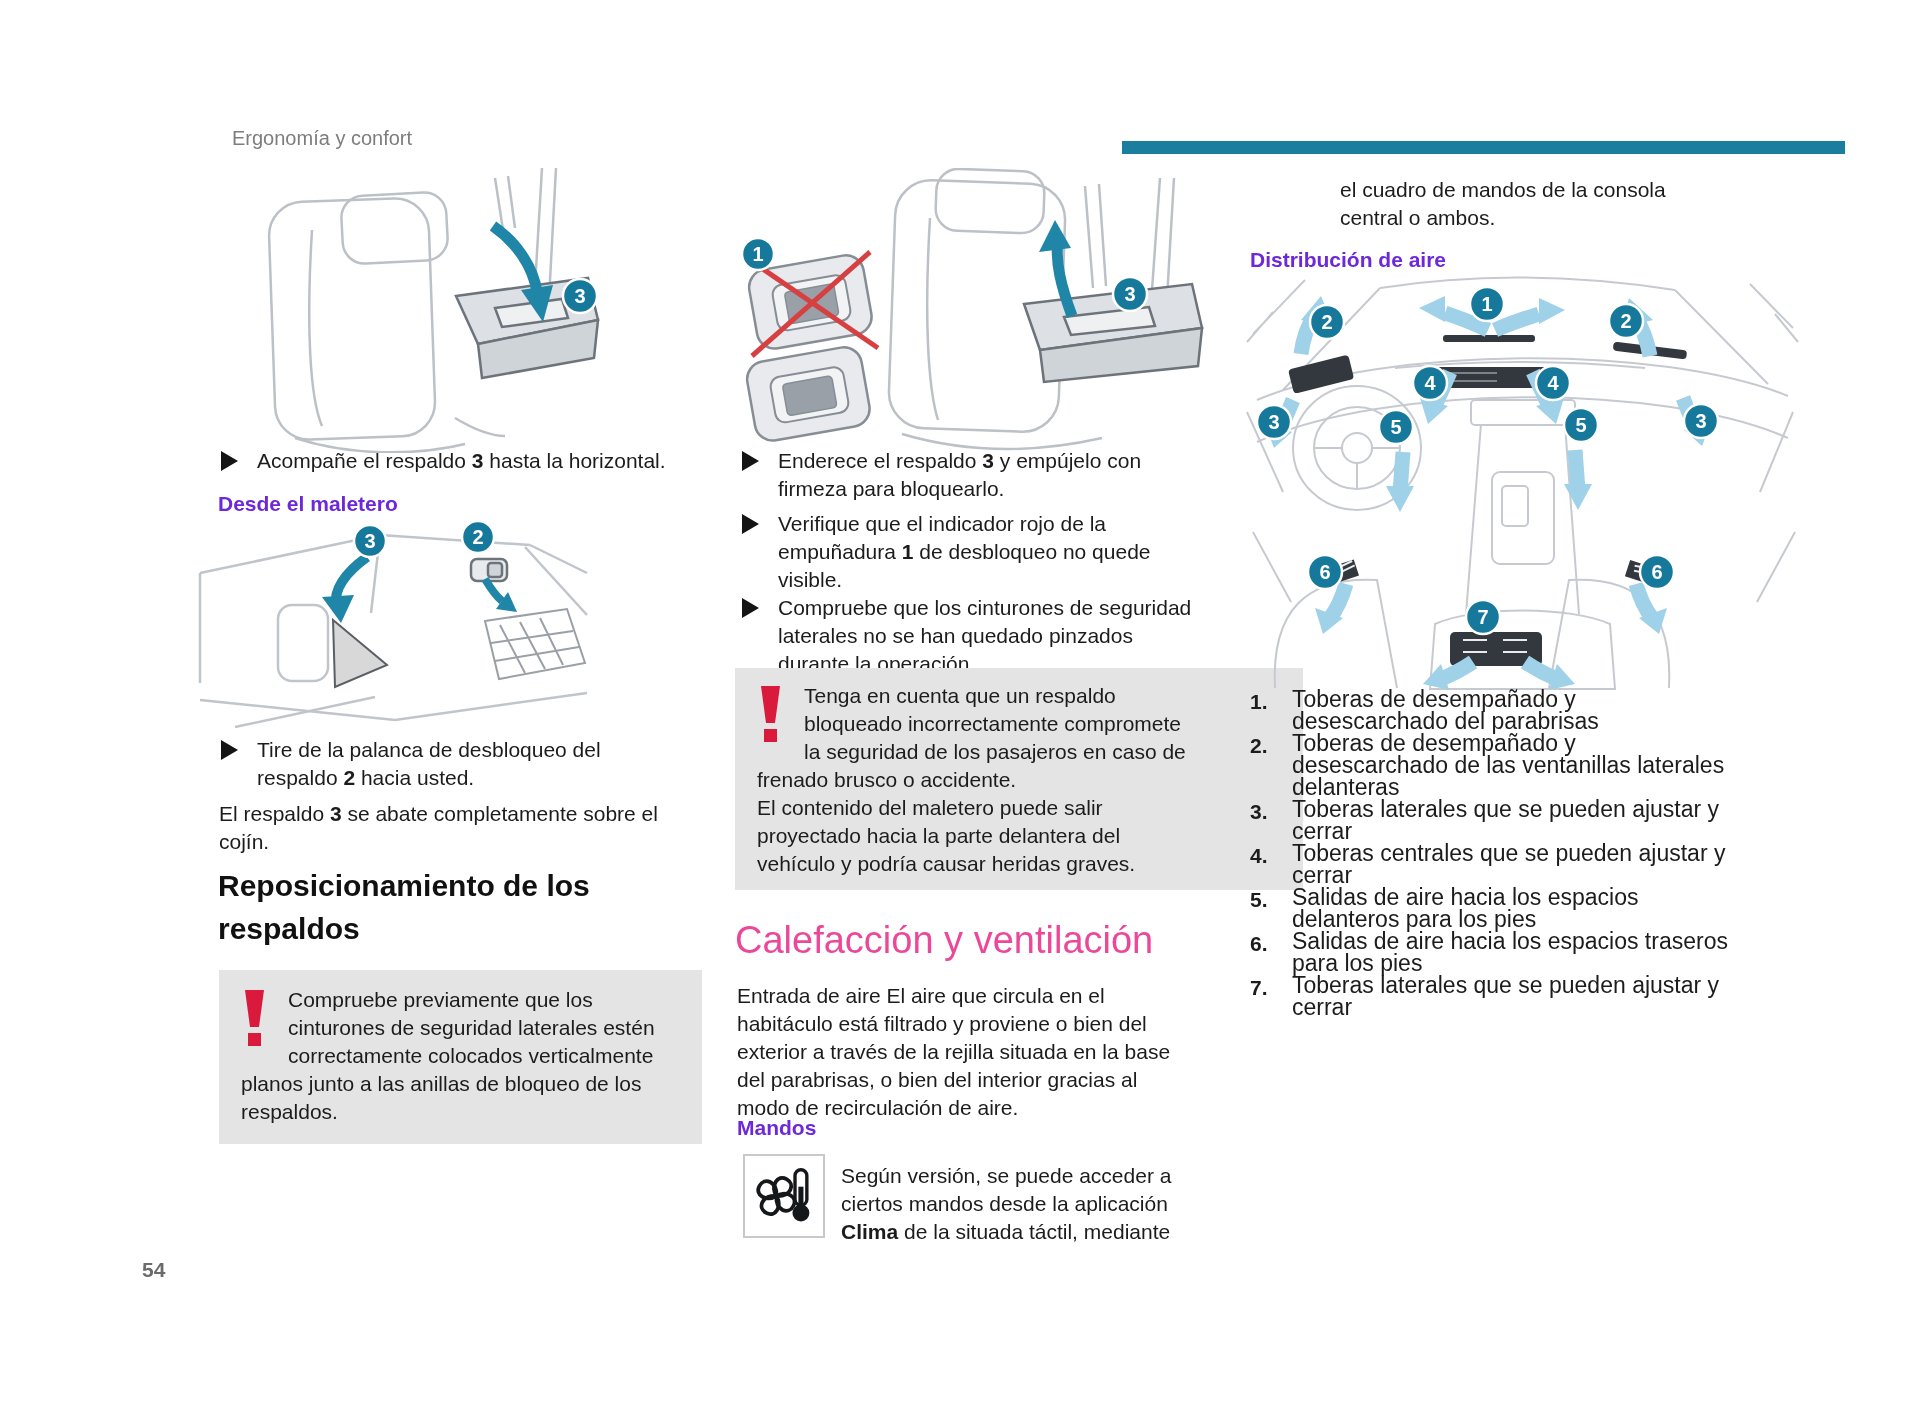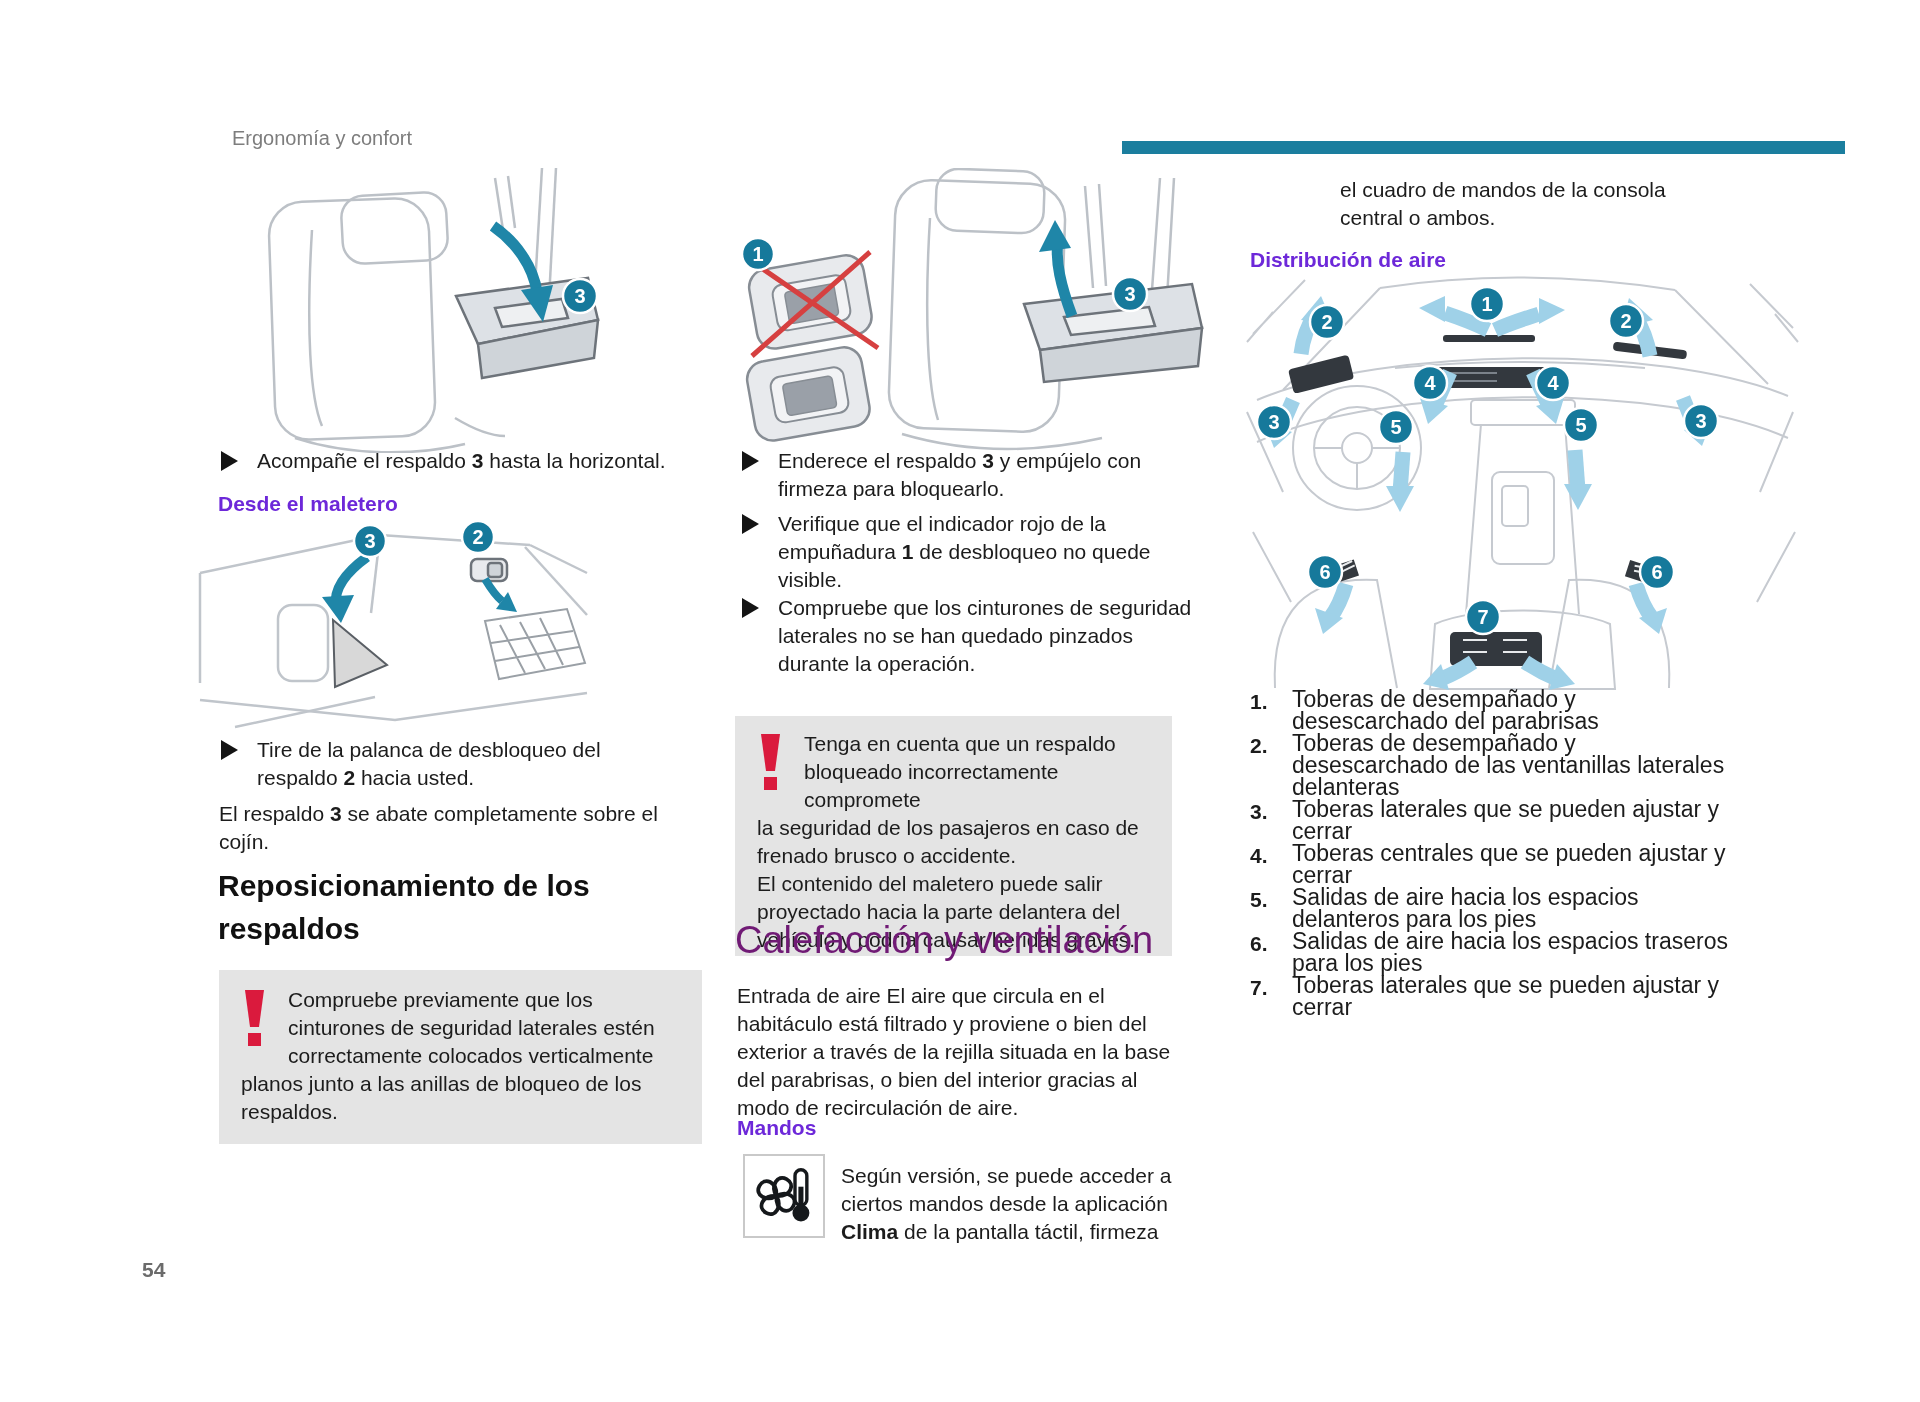--- a/index.html
+++ b/index.html
@@ -9,21 +9,21 @@
   }
   .abs{position:absolute;}
   .txt{font-size:21px;line-height:28px;white-space:pre-line;}
   .bold{font-weight:bold;}
   
   .doc-header{font-size:20px;color:#7d7d7d;}
   .accent-bar{background:#1b7e9e;height:13px;}
   .page-num{font-size:21px;font-weight:bold;color:#6b6b6b;}
   
   .h1{font-size:30px;line-height:43px;font-weight:bold;color:#111;white-space:pre-line;}
-  .h2{font-size:38px;line-height:44px;font-weight:400;color:#701a75;}
+  .h2{font-size:38px;line-height:44px;font-weight:400;color:#ec4899;}
   .subhead{font-size:21px;font-weight:bold;color:#6d28d9;}
   
   .bullet{display:flex;align-items:flex-start;}
   .tri{width:0;height:0;border-left:17px solid #141414;border-top:10px solid transparent;
        border-bottom:10px solid transparent;margin-top:4px;flex:0 0 auto;}
   .bullet p{margin:0 0 0 19px;}
   
   .warnbox{background:#e4e4e4;padding:16px 22px 18px 22px;box-sizing:border-box;}
   .warn-icon{float:left;margin:4px 22px 4px 2px;}
   .warnbox p{margin:0;}
@@ -188,21 +188,21 @@
 visible.</span></p>
 </div>
 
 <div class="abs bullet" style="left:742px;top:594px;width:470px">
   <span class="tri"></span>
   <p class="txt">Compruebe que los cinturones de seguridad
 laterales no se han quedado pinzados
 durante la operación.</p>
 </div>
 
-<div class="abs warnbox" style="left:735px;top:716px;width:437px;padding-top:14px;padding-bottom:2px">
+<div class="abs warnbox" style="left:735px;top:668px;width:568px;padding-top:14px;padding-bottom:12px">
   <svg class="warn-icon" width="23" height="56" viewBox="0 0 23 56">
     <polygon points="2,0 21,0 16,37 7,37" fill="#da1a3d"></polygon>
     <rect x="5" y="43" width="13" height="13" fill="#da1a3d"></rect>
   </svg>
   <p class="txt">Tenga en cuenta que un respaldo
 bloqueado incorrectamente compromete
 la seguridad de los pasajeros en caso de
 frenado brusco o accidente.</p>
   <p class="txt">El contenido del maletero puede salir
 proyectado hacia la parte delantera del
@@ -228,21 +228,21 @@
       <path d="M30,39 C31,22 16,16 10,27 C4,38 18,46 30,39 Z" transform="rotate(270 30 39)"></path>
     </g>
     <rect x="52" y="8" width="14" height="42" rx="7" fill="none" stroke="#15181b" stroke-width="4"></rect>
     <line x1="59" y1="28" x2="59" y2="50" stroke="#15181b" stroke-width="6"></line>
     <circle cx="59" cy="59" r="10" fill="#15181b"></circle>
   </svg>
 </div>
 
 <p class="abs txt" style="left:833px;top:1154px;width:400px;margin:8px"><span>Según versión, se puede acceder a
 ciertos mandos desde la aplicación
-</span><span class="bold">Clima</span><span> de la pantalla táctil, firmeza</span></p>
+</span><span class="bold">Clima</span><span> de la situada táctil, mediante</span></p>
 
 <p class="abs txt" style="left:1340px;top:176px;width:360px;margin:0">el cuadro de mandos de la consola
 central o ambos.</p>
 
 <div class="abs subhead" style="left:1250px;top:248px">Distribución de aire</div>
 
 <svg class="abs" style="left:1245px;top:272px" width="555" height="418" viewBox="0 0 555 418">
   <g stroke="#c6cad0" stroke-width="2" fill="none">
     <path d="M135,16 Q275,-6 430,18"></path>
     <path d="M135,16 L38,118 M430,18 L523,112"></path>

